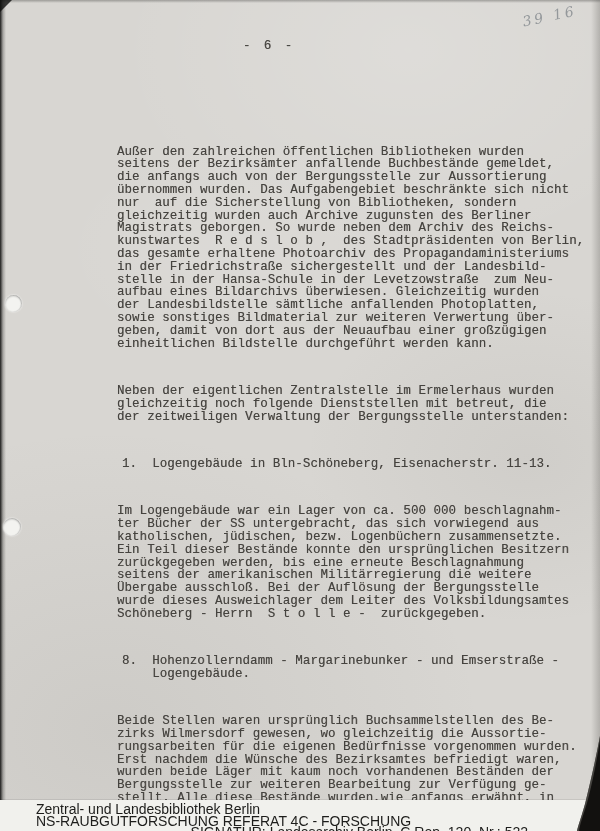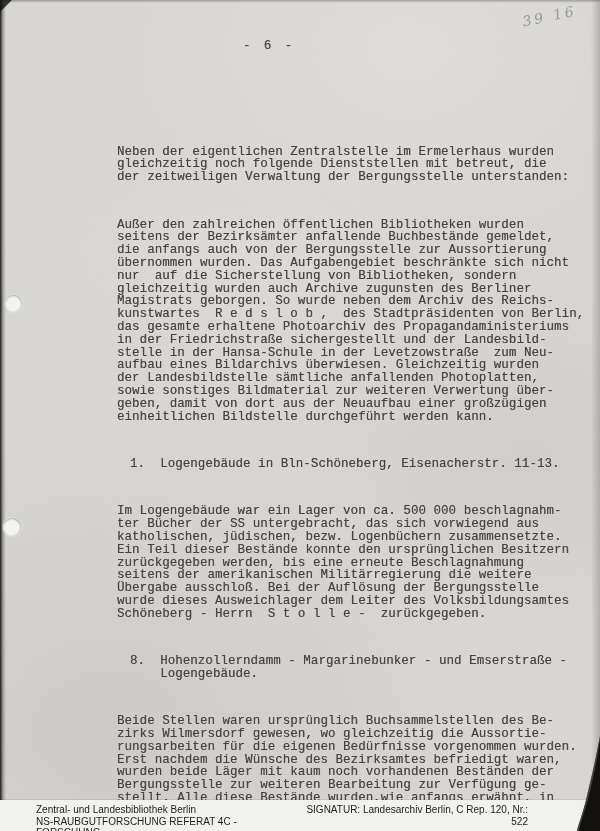--- a/index.html
+++ b/index.html
@@ -46,31 +46,31 @@
   }
   .page-number { position:absolute; left:243px; top:40px; letter-spacing:3px; }
   .handwritten {
     position:absolute; left:522px; top:8px;
     font-family:"DejaVu Serif",serif; font-style:italic;
     font-size:14px; color:#94989b; letter-spacing:3px;
     transform:rotate(-12deg); white-space:pre;
   }
   .content { position:absolute; left:117px; top:120px; }
   .para { margin:0 0 9px 0; }
-  .list-item { margin-left:13px; }
+  .list-item { margin-left:5px; }
   .content .para:last-child { margin-bottom:0; }
 
   .footer-bar {
     position:absolute; left:0; right:0; bottom:0; height:31px;
     background:#f1f1ed;
     box-shadow:0 -1px 0 rgba(0,0,0,0.08);
     font-family:"Liberation Sans","DejaVu Sans",sans-serif;
-    color:#1d1d1b; font-size:10px; line-height:11.5px;
+    color:#1d1d1b; font-size:14px; line-height:11.5px;
     display:flex; justify-content:space-between;
-    padding:4px 72px 0 36px; box-sizing:border-box;
+    padding:4px 72px 0 36px; box-sizing:border-box;flex-direction:column;
   }
   .footer-left span { display:block; }
   .footer-right { text-align:right; }
 </style>
 </head>
 <body>
 
 <div class="scan">
 
   <div class="edge-top"></div>
@@ -79,39 +79,39 @@
   <div class="corner-tl"></div>
 
   <div class="hole h1"></div>
   <div class="hole h2"></div>
 
   <span class="handwritten">39 16</span>
 
   <span class="typewriter page-number">- 6 -</span>
 
   <div class="content typewriter">
-    <div class="para">Neben der eigentlichen Zentralstelle im Ermelerhaus wurden
-gleichzeitig noch folgende Dienststellen mit betreut, die
-der zeitweiligen Verwaltung der Bergungsstelle unterstanden:</div>
     <div class="para">Außer den zahlreichen öffentlichen Bibliotheken wurden
 seitens der Bezirksämter anfallende Buchbestände gemeldet,
 die anfangs auch von der Bergungsstelle zur Aussortierung
 übernommen wurden. Das Aufgabengebiet beschränkte sich nicht
 nur  auf die Sicherstellung von Bibliotheken, sondern
 gleichzeitig wurden auch Archive zugunsten des Berliner
 Magistrats geborgen. So wurde neben dem Archiv des Reichs-
 kunstwartes  R e d s l o b ,  des Stadtpräsidenten von Berlin,
 das gesamte erhaltene Photoarchiv des Propagandaministeriums
 in der Friedrichstraße sichergestellt und der Landesbild-
 stelle in der Hansa-Schule in der Levetzowstraße  zum Neu-
 aufbau eines Bildarchivs überwiesen. Gleichzeitig wurden
 der Landesbildstelle sämtliche anfallenden Photoplatten,
 sowie sonstiges Bildmaterial zur weiteren Verwertung über-
 geben, damit von dort aus der Neuaufbau einer großzügigen
 einheitlichen Bildstelle durchgeführt werden kann.</div>
+    <div class="para">Neben der eigentlichen Zentralstelle im Ermelerhaus wurden
+gleichzeitig noch folgende Dienststellen mit betreut, die
+der zeitweiligen Verwaltung der Bergungsstelle unterstanden:</div>
     <div class="para list-item">1.  Logengebäude in Bln-Schöneberg, Eisenacherstr. 11-13.</div>
     <div class="para">Im Logengebäude war ein Lager von ca. 500 000 beschlagnahm-
 ter Bücher der SS untergebracht, das sich vorwiegend aus
 katholischen, jüdischen, bezw. Logenbüchern zusammensetzte.
 Ein Teil dieser Bestände konnte den ursprünglichen Besitzern
 zurückgegeben werden, bis eine erneute Beschlagnahmung
 seitens der amerikanischen Militärregierung die weitere
 Übergabe ausschloß. Bei der Auflösung der Bergungsstelle
 wurde dieses Ausweichlager dem Leiter des Volksbildungsamtes
 Schöneberg - Herrn  S t o l l e -  zurückgegeben.</div>

